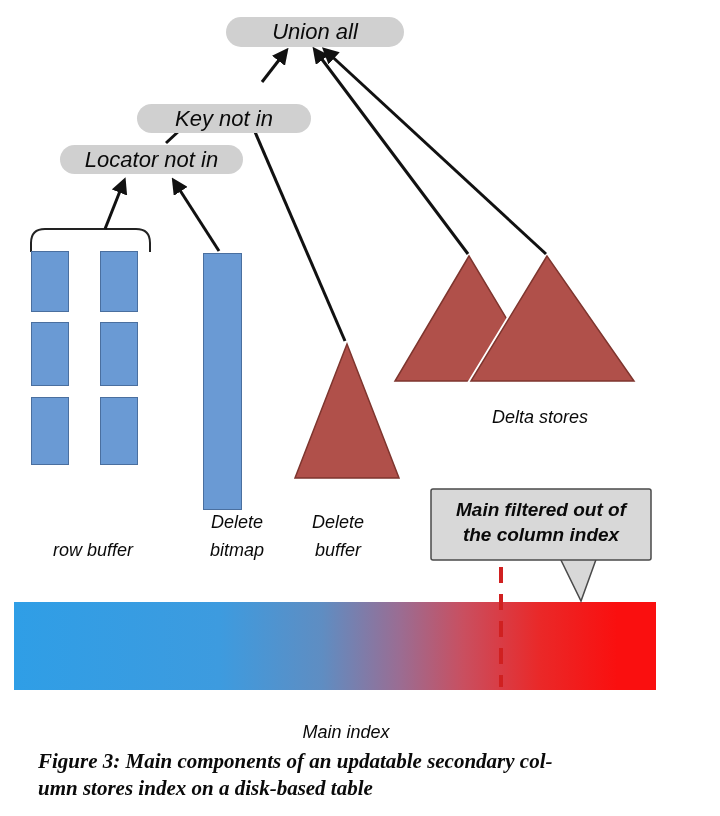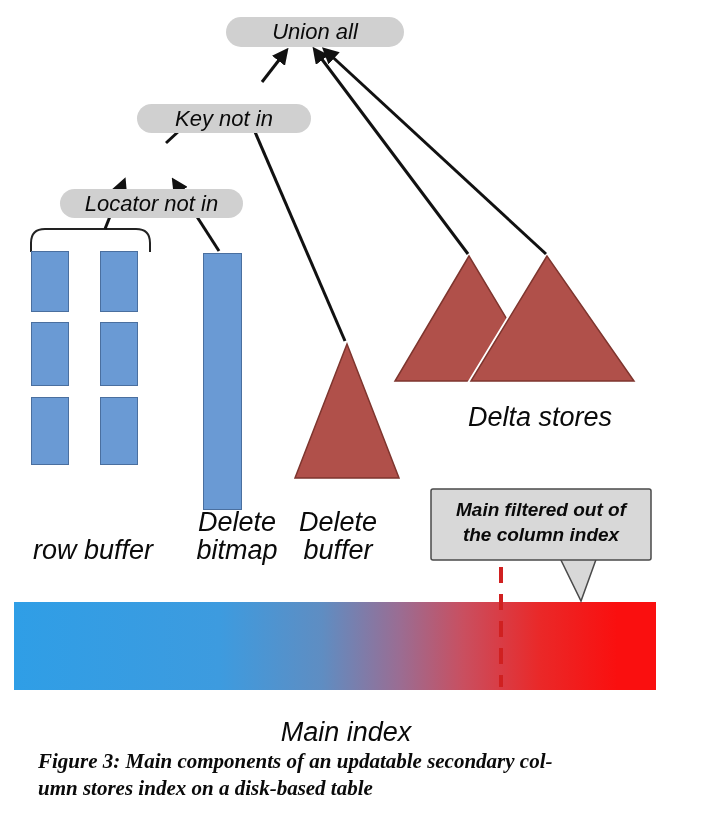--- a/index.html
+++ b/index.html
@@ -4,34 +4,34 @@
 <style>
   html,body{margin:0;padding:0;background:#ffffff;}
   .canvas{position:relative;width:720px;height:816px;background:#fff;
           font-family:"Liberation Sans",sans-serif;color:#0a0a0a;overflow:hidden;font-style:italic;}
   .layer{position:absolute;left:0;top:0;}
 
   .pill{position:absolute;background:var(--pill-gray,#d0d0d0);border-radius:15px;
         display:flex;align-items:center;justify-content:center;font-size:22px;}
   .pill.union{left:226px;top:17px;width:178px;height:30px;}
   .pill.key{left:137px;top:84px;width:174px;height:29px;margin-top:20px;}
-  .pill.locator{left:60px;top:145px;width:183px;height:29px;margin-top:44px;}
+  .pill.locator{left:60px;top:145px;width:183px;height:29px;}
 
   .rg{position:absolute;width:38px;background:var(--row-group-blue,#6a9ad4);
       border:1px solid #4a6f9f;box-sizing:border-box;}
   .c1{left:31px;} .c2{left:100px;}
   .r1{top:251px;height:61px;} .r2{top:322px;height:64px;} .r3{top:397px;height:68px;}
   .bitmap{position:absolute;left:203px;top:253px;width:39px;height:257px;
           background:var(--row-group-blue,#6a9ad4);border:1px solid #4a6f9f;box-sizing:border-box;}
 
   .bar{position:absolute;left:14px;top:602px;width:642px;height:88px;
        background:linear-gradient(90deg,var(--bar-gradient-left,#2f9ee6) 0%,#3d9bdf 32%,
          #5f8dc2 48%,#9a6d93 60%,#c94f60 70%,#ea2828 82%,var(--bar-gradient-right,#fa0f0f) 94%);}
 
-  .lbl{position:absolute;font-size:27px;line-height:28px;text-align:center;}
+  .lbl{position:absolute;font-size:18px;line-height:28px;text-align:center;}
   .lbl.compressed{left:14px;top:508px;width:158px;}
   .lbl.bitmap-lbl{left:194px;top:508px;width:86px;}
   .lbl.buffer-lbl{left:295px;top:508px;width:86px;}
   .lbl.delta{left:455px;top:403px;width:170px;}
   .lbl.base{left:276px;top:718px;width:140px;}
 
   .callout-text{position:absolute;left:431px;top:497px;width:220px;text-align:center;
                 font-size:19px;font-weight:bold;line-height:25px;}
 
   .caption{position:absolute;left:38px;top:748px;width:630px;

